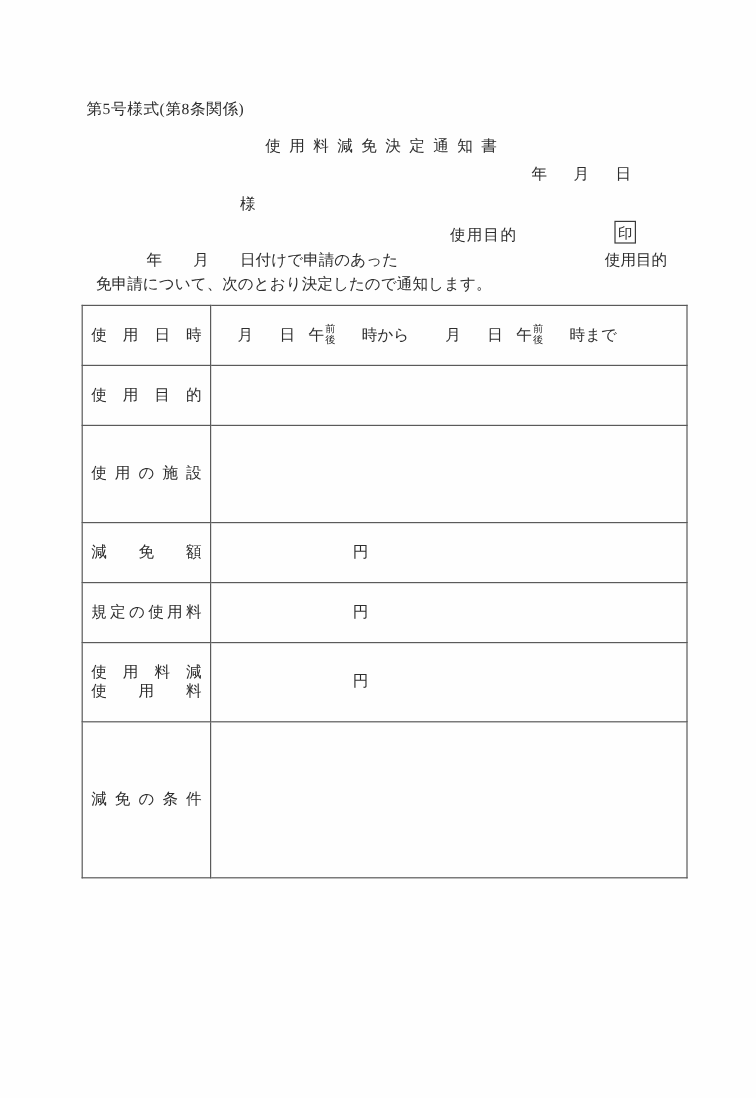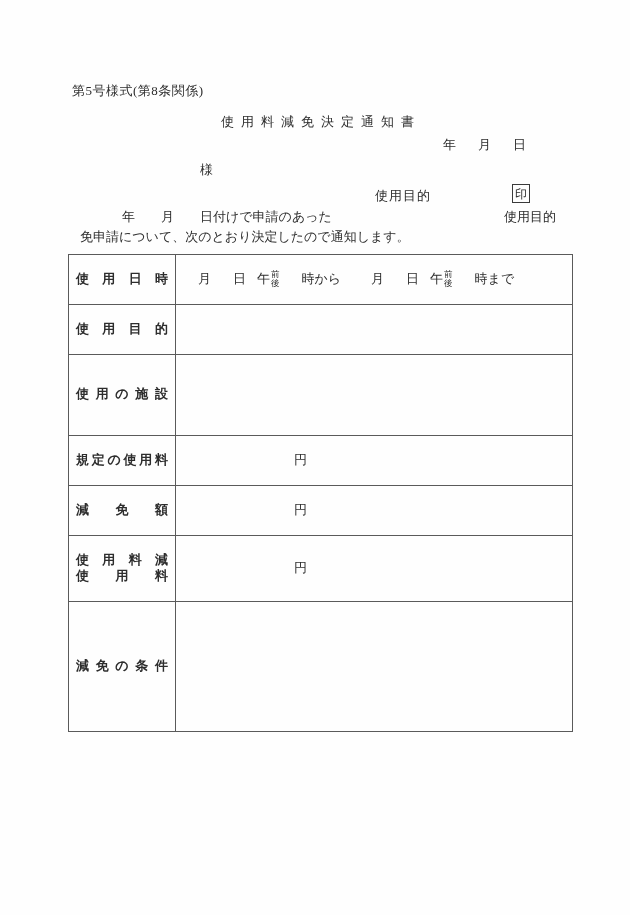--- a/index.html
+++ b/index.html
@@ -21,21 +21,21 @@
   .intro1{top:208px;left:68px;width:488px;display:flex;justify-content:space-between;gap:12px;}
   .intro1 .lead{margin-left:54px;}
   .intro2{top:228px;left:80px;text-align:right;}
 
   table.form{
     position:absolute;top:254px;left:68px;width:488px;
     border-collapse:collapse;table-layout:fixed;
     font-size:13px;color:#2d2d2d;
   }
   table.form td{border:1px solid #5a5a5a;vertical-align:middle;overflow:hidden;}
-  td.lbl{width:92px;padding:16px 7px;font-weight:bold;}
+  td.lbl{width:92px;padding:16px 7px;}
   td.lbl .jline{text-align:justify;text-align-last:justify;line-height:1.3;}
   td.val{width:396px;padding:0;}
   .h30{height:30px}.h27{height:39px}.h81{height:81px}.h36{height:36px}.h109{height:130px}.h171{height:171px}
   .yen{padding-left:118px !important;}
   .dt{display:flex;align-items:center;}
   .dt .t{display:inline-block;}
   .g22{margin-left:22px}.g30{margin-left:30px}.g11{margin-left:11px}
   .ampm{display:inline-flex;flex-direction:column;font-size:8.5px;line-height:1.1;margin-left:1px;}
 </style>
 </head>
@@ -103,30 +103,30 @@
 
     <tr class="h81">
       <td class="lbl">
         <div class="jline">使用の施設</div>
       </td>
       <td class="val"></td>
     </tr>
 
     <tr class="h27">
       <td class="lbl">
-        <div class="jline">規定の使用料</div>
+        <div class="jline">減免額</div>
       </td>
       <td class="val yen">
         <span>円</span>
       </td>
     </tr>
 
     <tr class="h27">
       <td class="lbl">
-        <div class="jline">減免額</div>
+        <div class="jline">規定の使用料</div>
       </td>
       <td class="val yen">
         <span>円</span>
       </td>
     </tr>
 
     <tr class="h36">
       <td class="lbl">
         <div class="jline">使用料減</div>
         <div class="jline">使用料</div>

